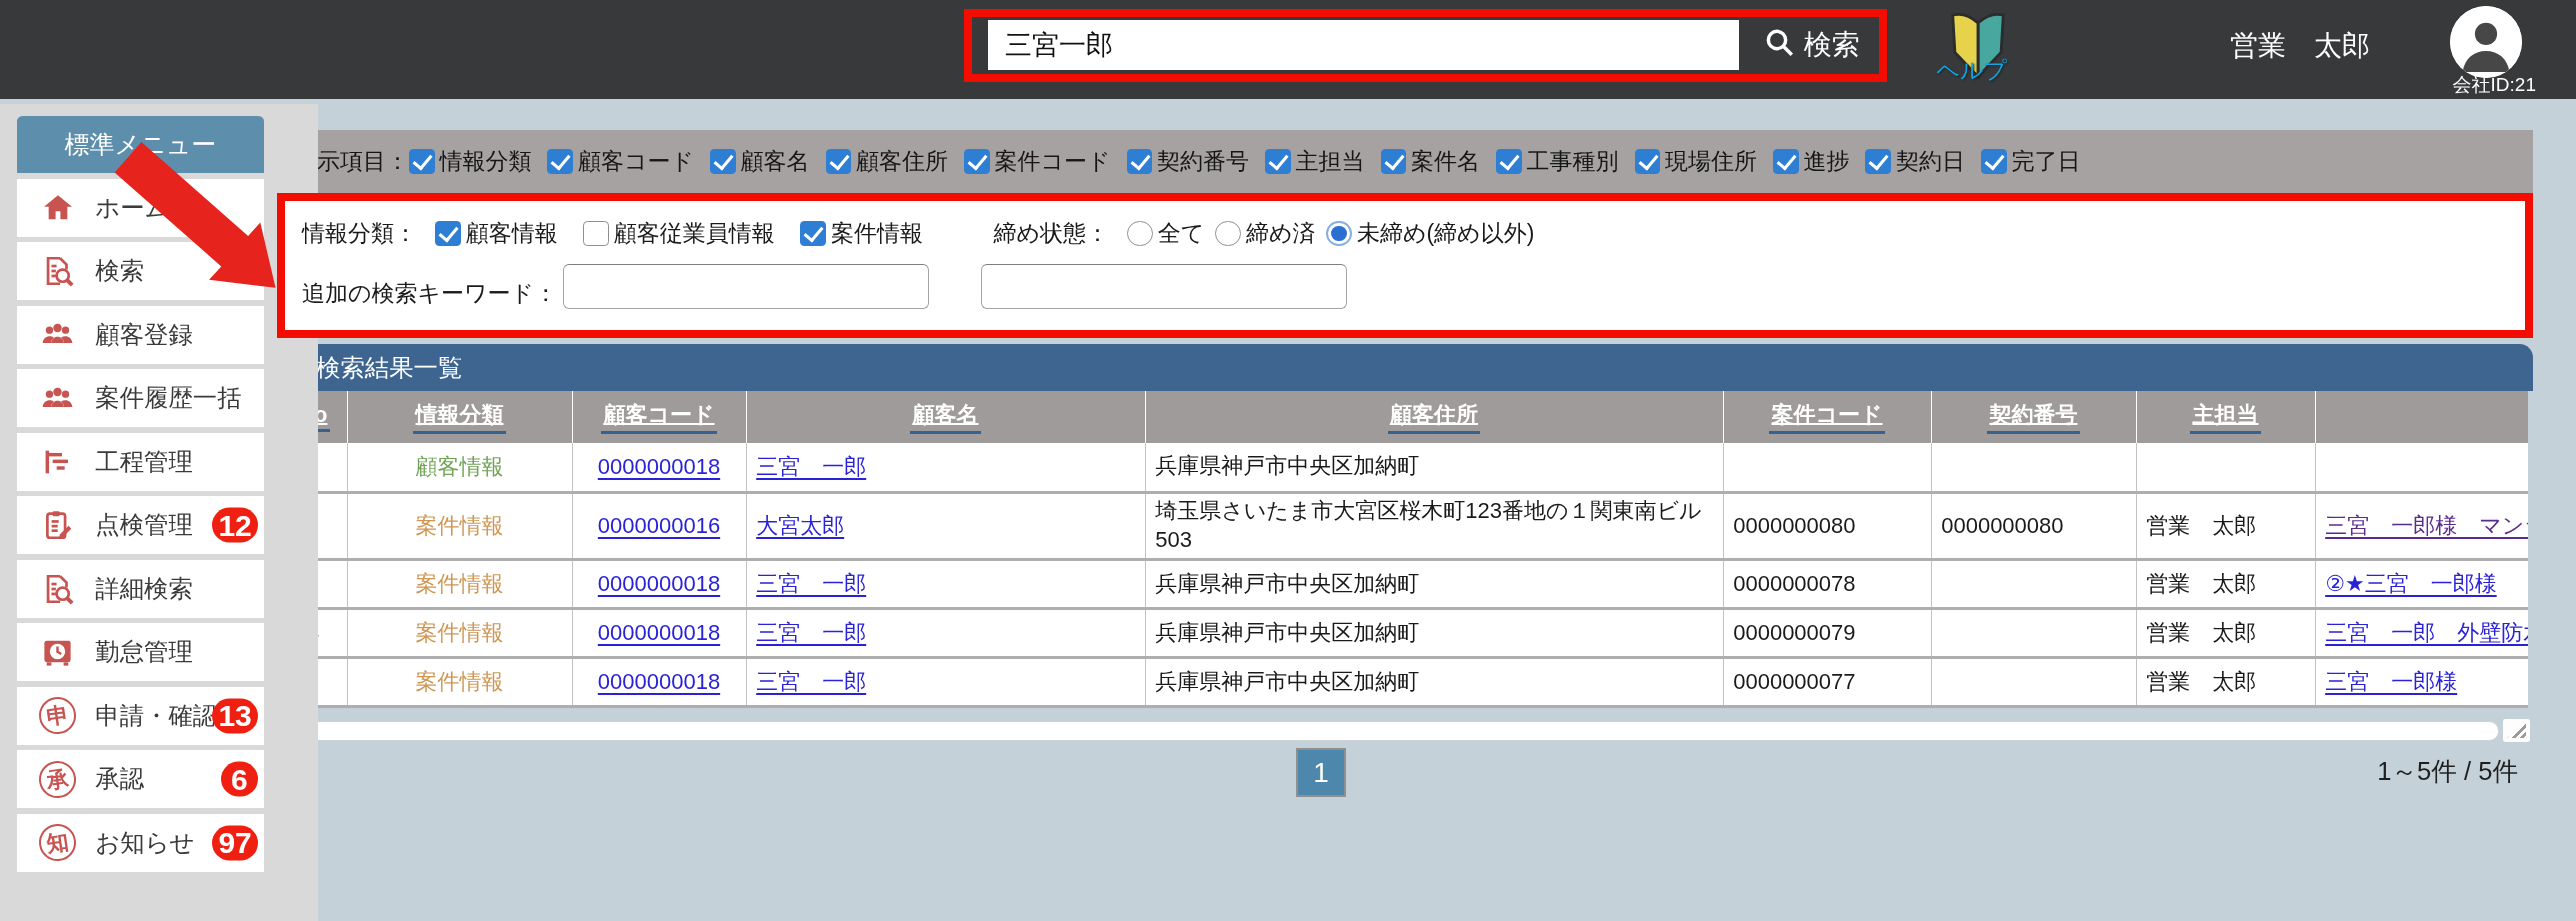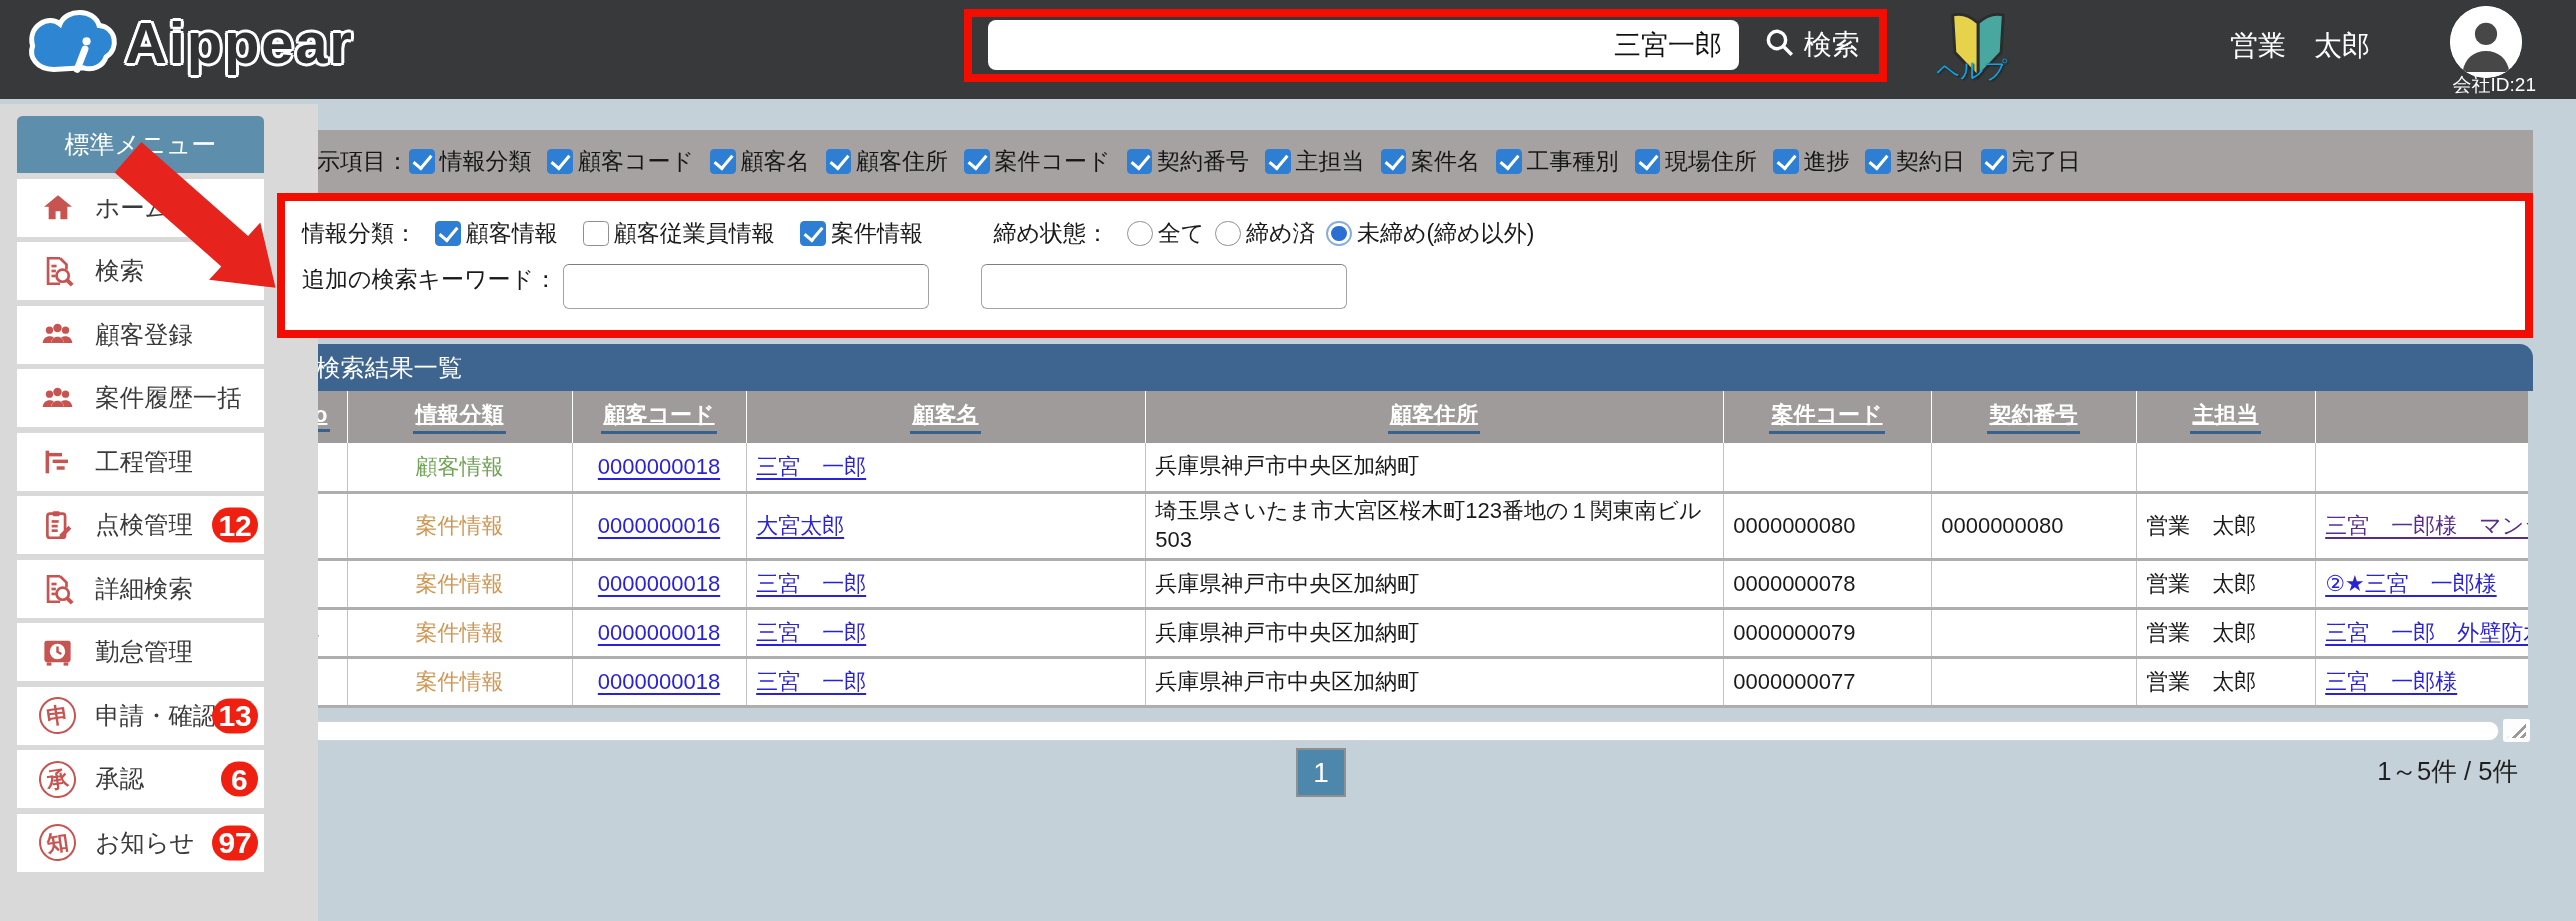--- a/index.html
+++ b/index.html
@@ -21,22 +21,22 @@
   .logo-text{
     font-size:58px;font-weight:800;letter-spacing:1.8px;color:#303234;
     text-shadow:-3px 0 0 #fff,3px 0 0 #fff,0 -3px 0 #fff,0 3px 0 #fff,
       -2.4px -2.4px 0 #fff,2.4px 2.4px 0 #fff,-2.4px 2.4px 0 #fff,2.4px -2.4px 0 #fff;
   }
   .search-anno{
     position:absolute;left:964px;top:8.5px;width:923px;height:73px;
     border:8px solid var(--anno-red);display:flex;align-items:center;padding-left:16px;z-index:6;
   }
   .search-input{
-    width:751px;height:50px;border:none;border-radius:8px;font-size:27px;padding:0 17px;
-    font-family:inherit;color:#111;outline:none;background:#fff;text-align:right;
+    width:751px;height:50px;border:none;border-radius:0;font-size:27px;padding:0 17px;
+    font-family:inherit;color:#111;outline:none;background:#fff;
   }
   .search-btn{
     margin-left:18.3px;display:flex;align-items:center;gap:8.5px;background:none;border:none;
     color:#fff;font-size:28px;font-family:inherit;cursor:pointer;
   }
   .help{position:absolute;left:1945px;top:9.7px;width:91px;height:79px}
   .help-label{position:absolute;left:-8.5px;bottom:2.4px;color:#0ea5e9;font-size:23px;text-shadow:1.2px 1.2px 1.8px #222}
   .username{position:absolute;left:2230px;top:0;height:91px;display:flex;align-items:center;color:#fff;font-size:28px}
   .avatar{position:absolute;left:2450px;top:6.1px;width:72px;height:72px;border-radius:50%;overflow:hidden;background:#fff}
   .company-id{position:absolute;right:40px;top:72px;color:#fff;font-size:19px}
@@ -74,21 +74,21 @@
   .cb.off{background:#fff;border:1.8px solid #8f8f8f}
   .cb.off::after{display:none}
   .rd{width:25.6px;height:25.6px;border-radius:50%;background:#fff;border:1.8px solid #8f8f8f;flex:none;position:relative}
   .rd.on{border:2.4px solid #85aede}
   .rd.on::after{content:"";position:absolute;inset:3px;border-radius:50%;background:#2a6fd1}
   .filter-box{
     position:absolute;left:277px;top:193px;width:2256px;height:145px;background:#fff;
     border:8.5px solid var(--anno-red);padding:11px 0 0 17px;font-size:23px;z-index:8;
   }
   .filter-row1{display:flex;align-items:center;gap:18.3px;margin-top:6.1px;white-space:nowrap}
-  .filter-row2{display:flex;align-items:flex-start;margin-top:14.6px}
+  .filter-row2{display:flex;align-items:flex-end;margin-top:14.6px}
   .gap-lg{width:34px}
   .kw-input{
     width:366px;height:45px;border:1.8px solid #a3a3a3;border-top-color:#7e7e7e;border-radius:6.1px;
     margin-left:6.1px;font-size:23px;padding:0 11px;font-family:inherit;outline:none;
   }
   .kw-input+.kw-input{margin-left:52px}
   .results-bar{
     position:absolute;left:279px;top:344px;width:2254px;height:47px;background:var(--results-bar-bg);
     border-radius:13.4px 13.4px 0 0;color:#fff;font-size:24.4px;display:flex;align-items:center;padding-left:37px;
   }
@@ -131,30 +131,20 @@
     border:2.4px solid #8f8f8f;color:#fff;font-size:28px;display:flex;align-items:center;justify-content:center;cursor:pointer;
   }
   .count{position:absolute;right:58px;top:754px;font-size:25.6px;color:#1f1f1f}
   
   .arrow-svg{position:absolute;left:0;top:0;z-index:40;pointer-events:none}
 </style>
 </head>
 <body>
 
 <div class="topbar">
-  <div class="logo">
-    <span>
-      <svg width="97" height="74" viewBox="0 0 62 47">
-        <path d="M19 41 C8 41 3 33 5.5 26 C2 13 16 6 23 12 C27 2 45 2 48 13 C59 14 61 28 52.5 33 C50.5 39 44 42 38 40 Z" fill="#2e86d2" stroke="#fff" stroke-width="3.2"></path>
-        <circle cx="40" cy="23" r="2.6" fill="#fff"></circle>
-        <path d="M39 28 L34 41" stroke="#fff" stroke-width="4.4" stroke-linecap="round"></path>
-      </svg>
-    </span>
-    <span class="logo-text">Aippear</span>
-  </div>
 
   <div class="search-anno">
     <input class="search-input" type="text" value="三宮一郎" style="">
     <button class="search-btn">
       <span>
         <svg width="32" height="32" viewBox="0 0 24 24" fill="none" stroke="#fff" stroke-width="2.6">
           <circle cx="10.5" cy="10.5" r="6.5"></circle>
             <line x1="15.6" y1="15.6" x2="21.6" y2="21.6"></line>
         </svg>
       </span>

